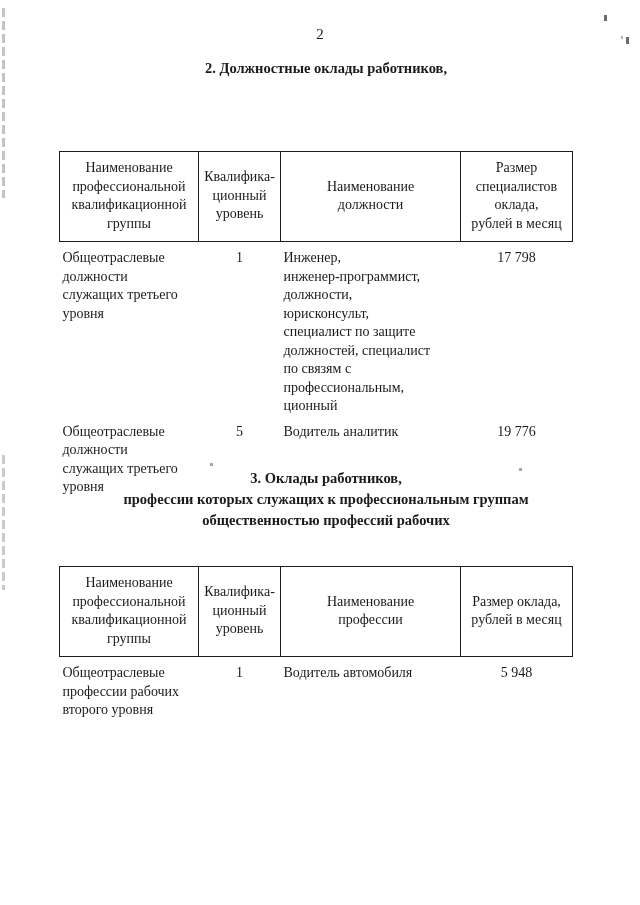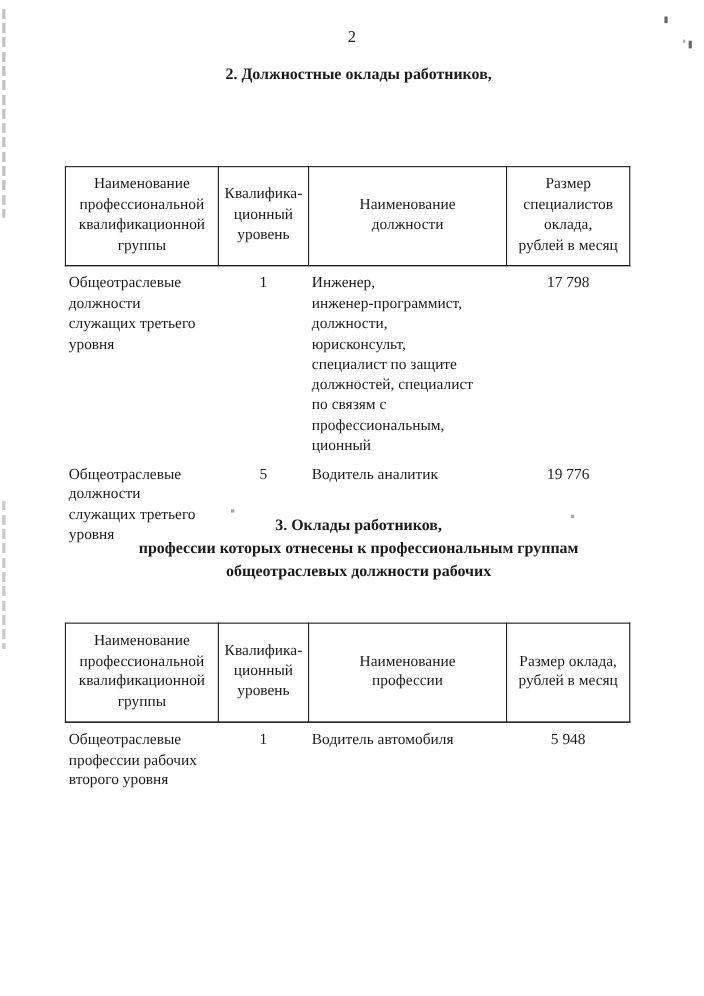--- a/index.html
+++ b/index.html
@@ -218,22 +218,22 @@
         <td class="td-post">
           <span>Водитель аналитик</span>
         </td>
         <td class="td-salary nowrap">19 776</td>
       </tr>
     </tbody>
   </table>
 
   <div class="heading heading-3">
     <div>3. Оклады работников,</div>
-    <div>профессии которых отнесены к профессиональным группам</div>
-    <div>общеотраслевых должности рабочих</div>
+    <div>профессии которых служащих к профессиональным группам</div>
+    <div>общественностью профессий рабочих</div>
   </div>
 
   <table class="doc-table table-2">
     <colgroup>
       <col class="c1">
         <col class="c2">
         <col class="c3">
         <col class="c4">
     </colgroup>
     <thead>

